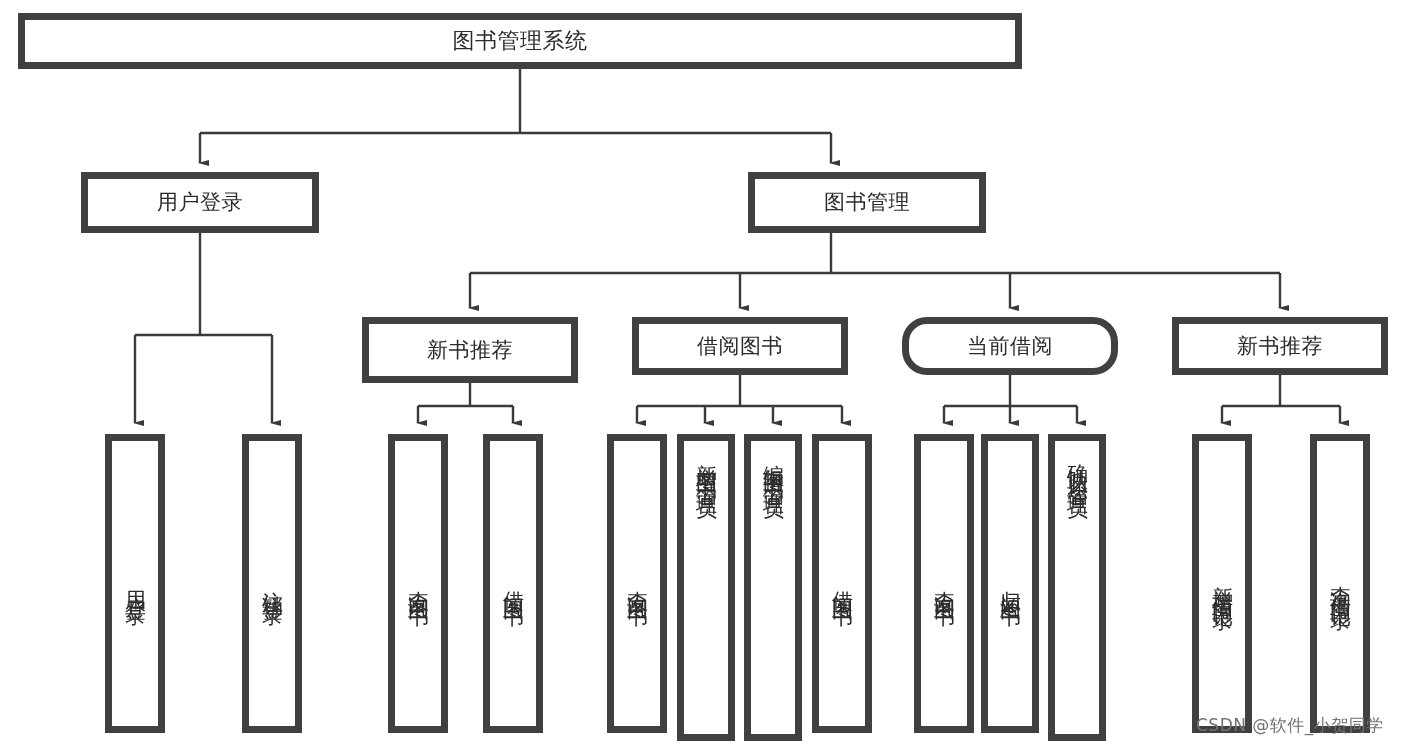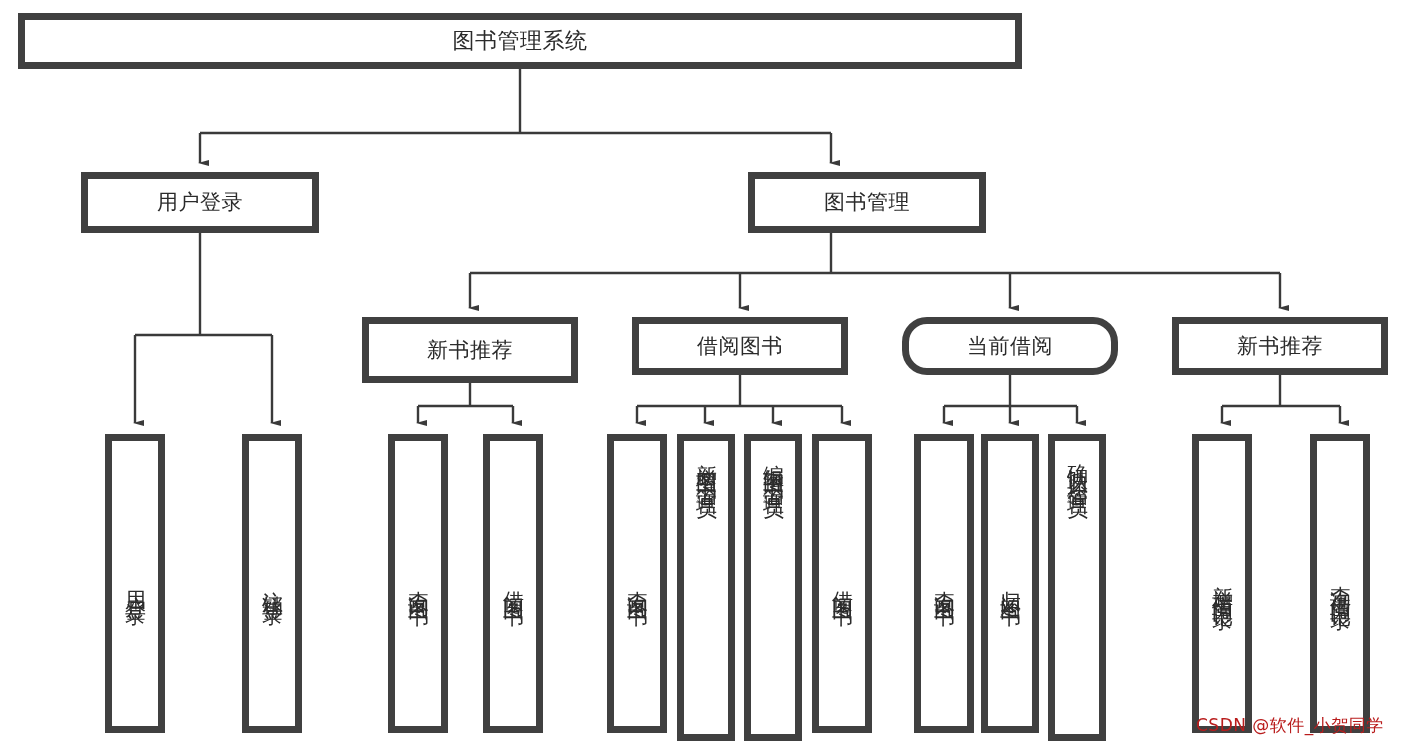--- a/index.html
+++ b/index.html
@@ -63,21 +63,21 @@
     white-space: nowrap;
     margin: 0 auto;
   }
   .node-vertical.align-center {
     align-items: center;
     padding-top: 0;
   }
   .watermark {
     position: absolute;
     font-size: 17px;
-    color: #b91c1c;
+    color: #737373;
     white-space: nowrap;
     letter-spacing: 0.5px;
     user-select: none;
   }
 </style>
 </head>
 <body>
 
 <div id="diagram-root">
 

